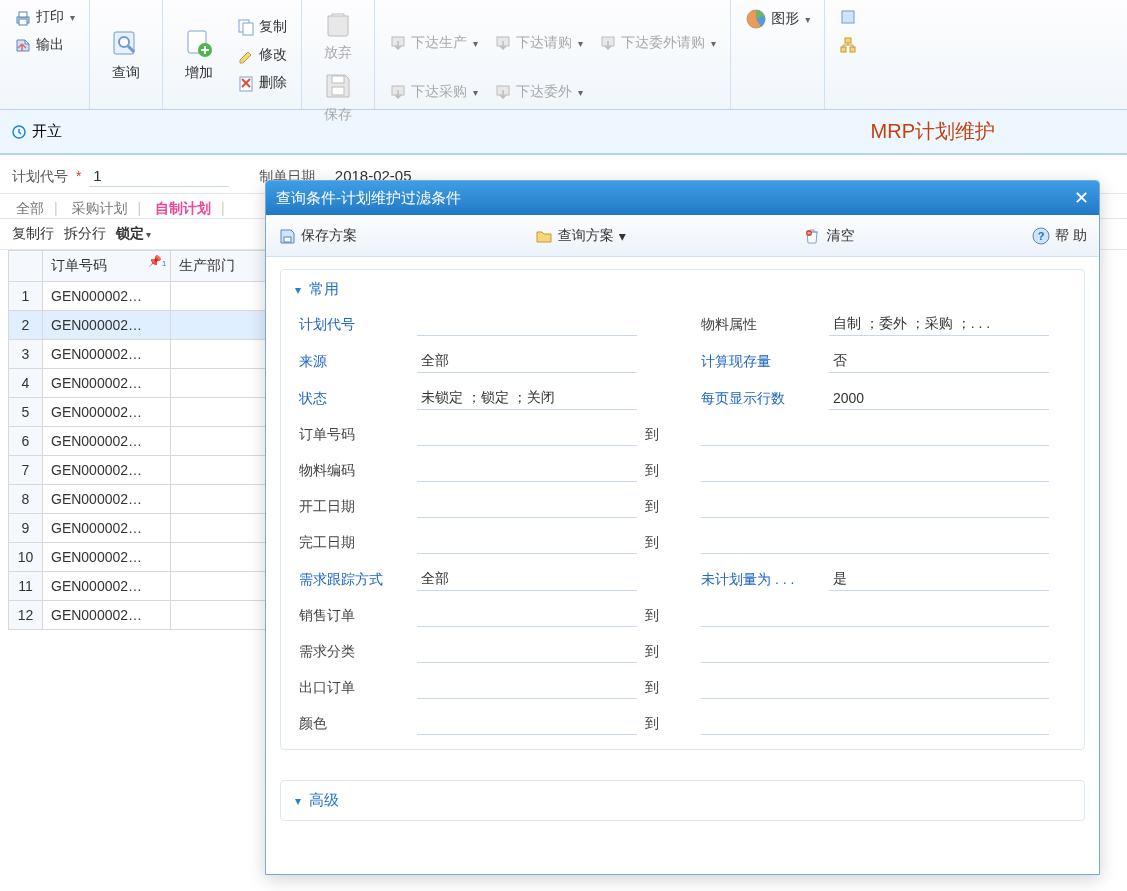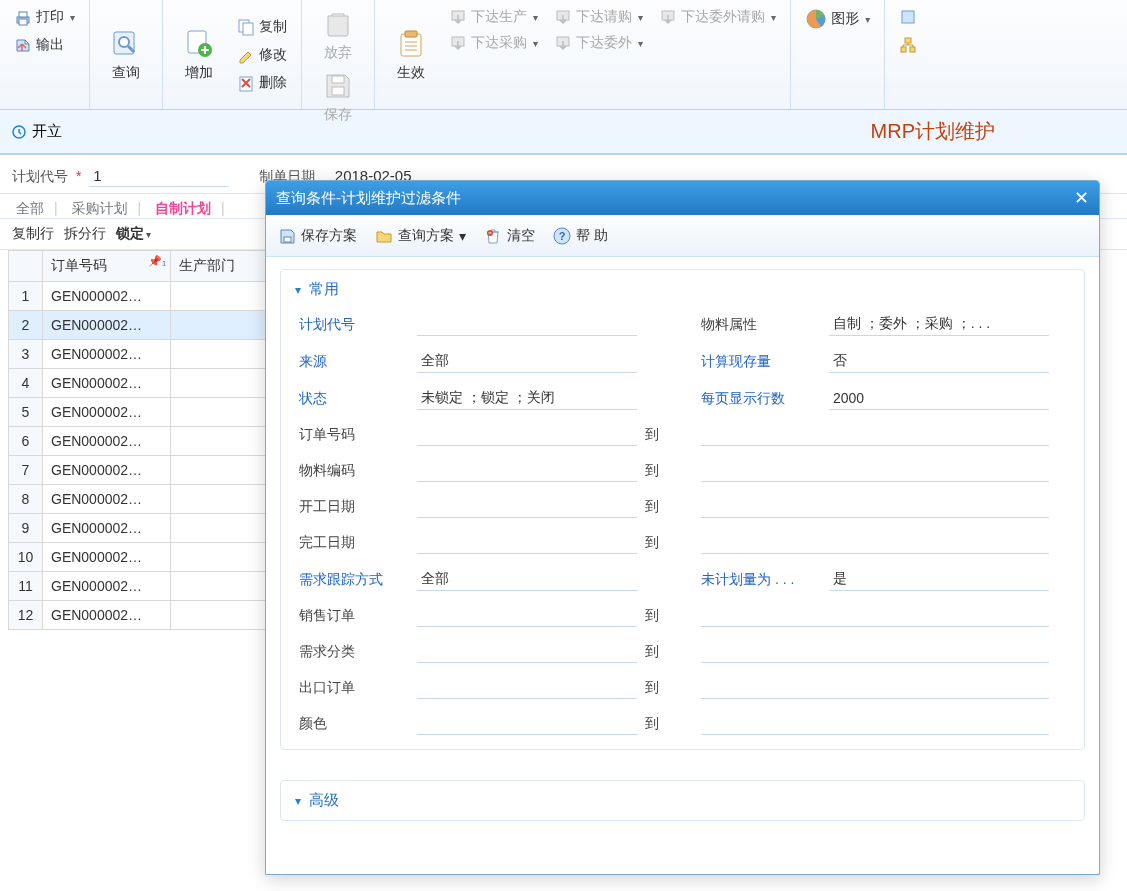--- a/index.html
+++ b/index.html
@@ -46,21 +46,21 @@
     .grid .rownum { width:34px; text-align:center; background:#f5f8fc;}
     .grid tr.selected td { background:#e0efff; }
     .grid th.th-order { width: 128px; position:relative;}
     .sort-pin { position:absolute; right:4px; top:4px; font-size:11px; color:#2269c3; }
 
     
     .mask { position:absolute; inset:0; }
     .dialog { position:absolute; left:265px; top:180px; width:835px; height:695px; border:1px solid #7ba9d8; background:#fff; box-shadow:0 4px 18px rgba(0,0,0,.18); border-radius:4px 4px 0 0; display:flex; flex-direction:column; overflow:hidden;}
     .dlg-title { height:34px; background:linear-gradient(#3e9ee5,#2279c4); color:#fff; display:flex; align-items:center; justify-content:space-between; padding:0 10px; font-size:15px;}
     .dlg-close { cursor:pointer; font-size:18px; color:#fff; }
-    .dlg-toolbar { height:42px; display:flex; align-items:center; gap:18px; padding:0 12px; background:linear-gradient(#fdfdfe,#ecf3fb); border-bottom:1px solid #cfe1f5;}
+    .dlg-toolbar { height:42px; display:flex; align-items:center; gap:18px; padding:0 12px; background:linear-gradient(#fdfdfe,#ecf3fb); border-bottom:1px solid #cfe1f5;justify-content:space-between;}
     .dlg-toolbar .tbtn { display:flex; align-items:center; gap:5px; cursor:pointer; color:#333;}
     .dlg-body { padding:12px 14px; overflow:auto; flex:1; }
     .panel { border:1px solid #dce7f4; border-radius:4px; margin-bottom:30px; }
     .panel-hd { padding:10px 14px; color:#1f6fc7; font-size:15px; cursor:pointer;}
     .panel-hd .caret { color:#2a7fd0; margin-right:8px; font-size:12px; display:inline-block; }
     .panel-bd { padding:4px 18px 14px; }
 
     .field-grid { display:grid; grid-template-columns: 110px 220px 48px 120px 220px; column-gap: 8px; row-gap:14px; align-items:center; }
     .field-grid .flabel { color:#444; }
     .field-grid .flabel.blue { color:#2065c3; }
@@ -152,29 +152,21 @@
       <svg width="32" height="32">
           <path d="M5 5h18l4 4v18H5z" fill="#e8e8e8" stroke="#bcbcbc"></path>
           <rect x="10" y="17" width="12" height="8" fill="#fff" stroke="#bcbcbc"></rect>
           <rect x="10" y="6" width="12" height="7" fill="#fff" stroke="#bcbcbc"></rect>
         </svg>
       <span>保存</span>
     </div>
   </div>
   <div class="ribbon-group">
     <div class="ribbon-sub" style="height:100%; align-items:stretch;">
-      <div class="rbtn rbtn-big">
-        <svg width="32" height="32">
-            <rect x="6" y="6" width="20" height="22" rx="2" fill="#fff" stroke="#d2a356"></rect>
-            <rect x="10" y="3" width="12" height="6" rx="1" fill="#e9b96e" stroke="#c28b3a"></rect>
-            <path d="M10 14h12M10 18h12M10 22h12" stroke="#d2a356"></path>
-          </svg>
-        <span>生效</span>
-      </div>
-      <div class="vgrp" style="justify-content:flex-start; gap:0;">
+      <div class="vgrp" style="justify-content:flex-end; gap:23px;">
         <div class="ribbon-sub">
           <div class="rbtn disabled">
             <svg width="18" height="18">
                 <rect x="3" y="3" width="12" height="9" fill="#e8e8e8" stroke="#bcbcbc"></rect>
                 <path d="M9 7v8M6 12l3 3 3-3" fill="none" stroke="#bcbcbc" stroke-width="1.5"></path>
               </svg>
             <span>下达生产</span>
               <span class="dd">▾</span>
           </div>
           <div class="rbtn disabled">

